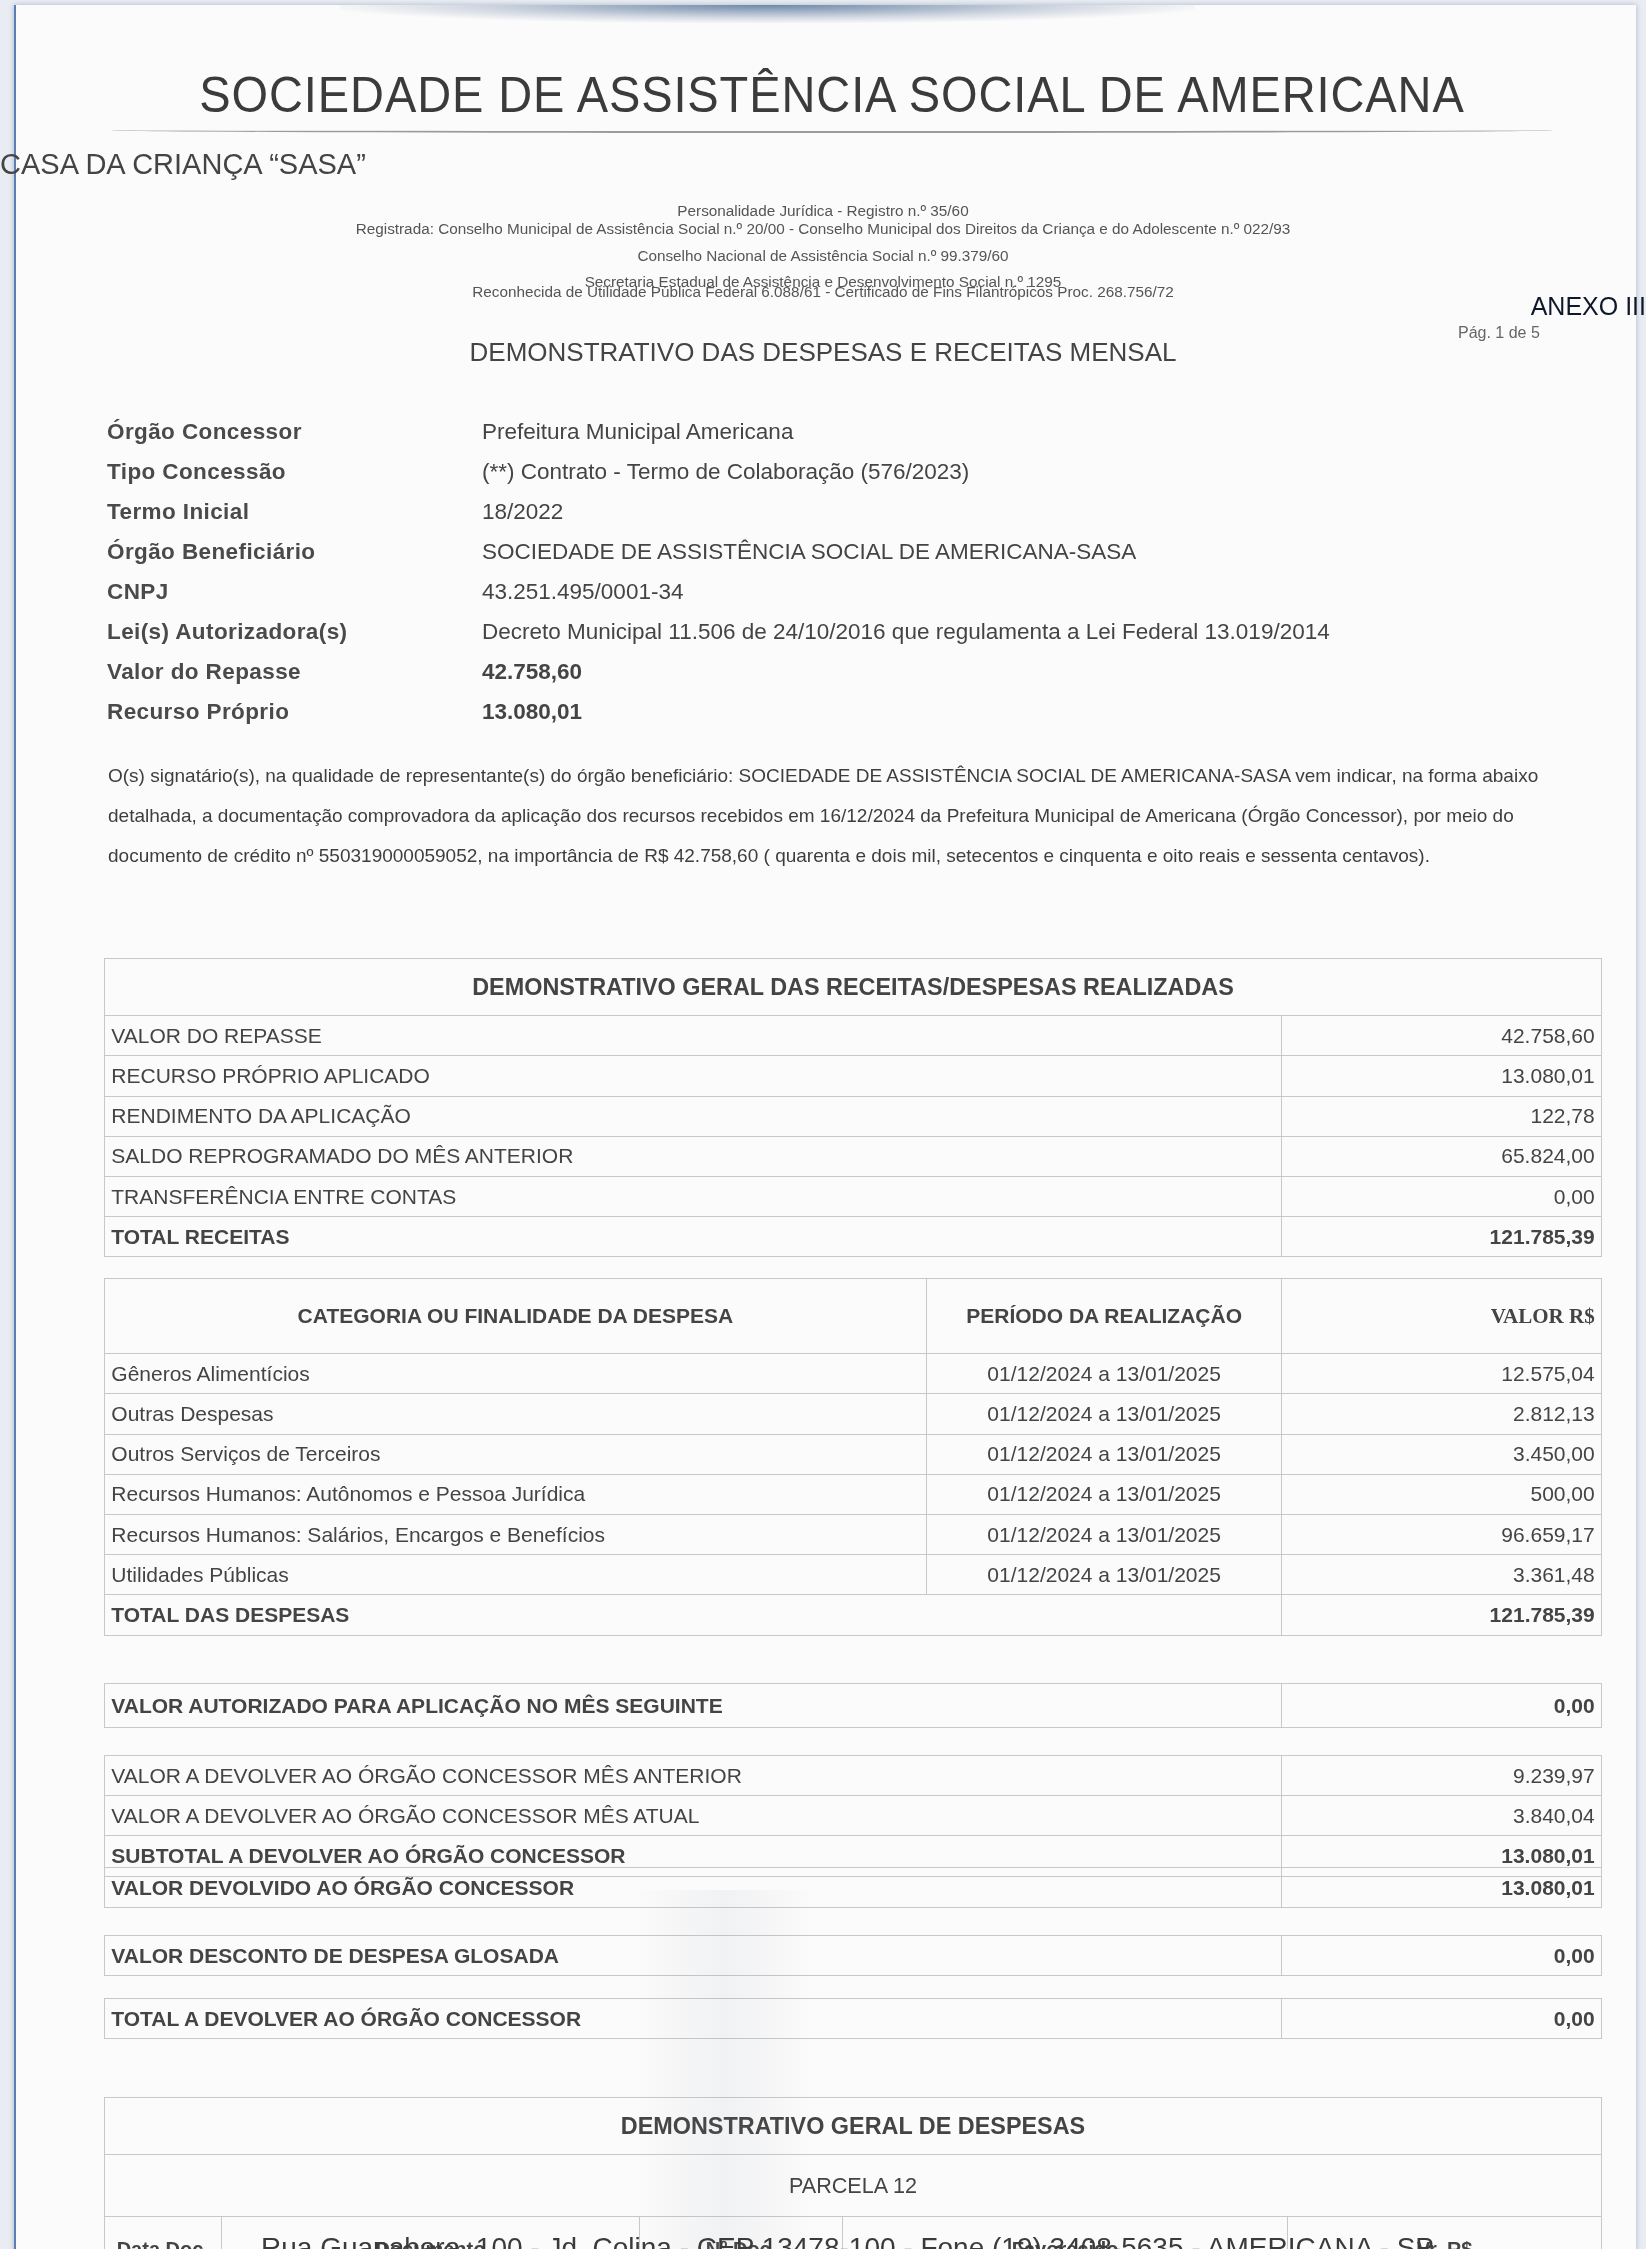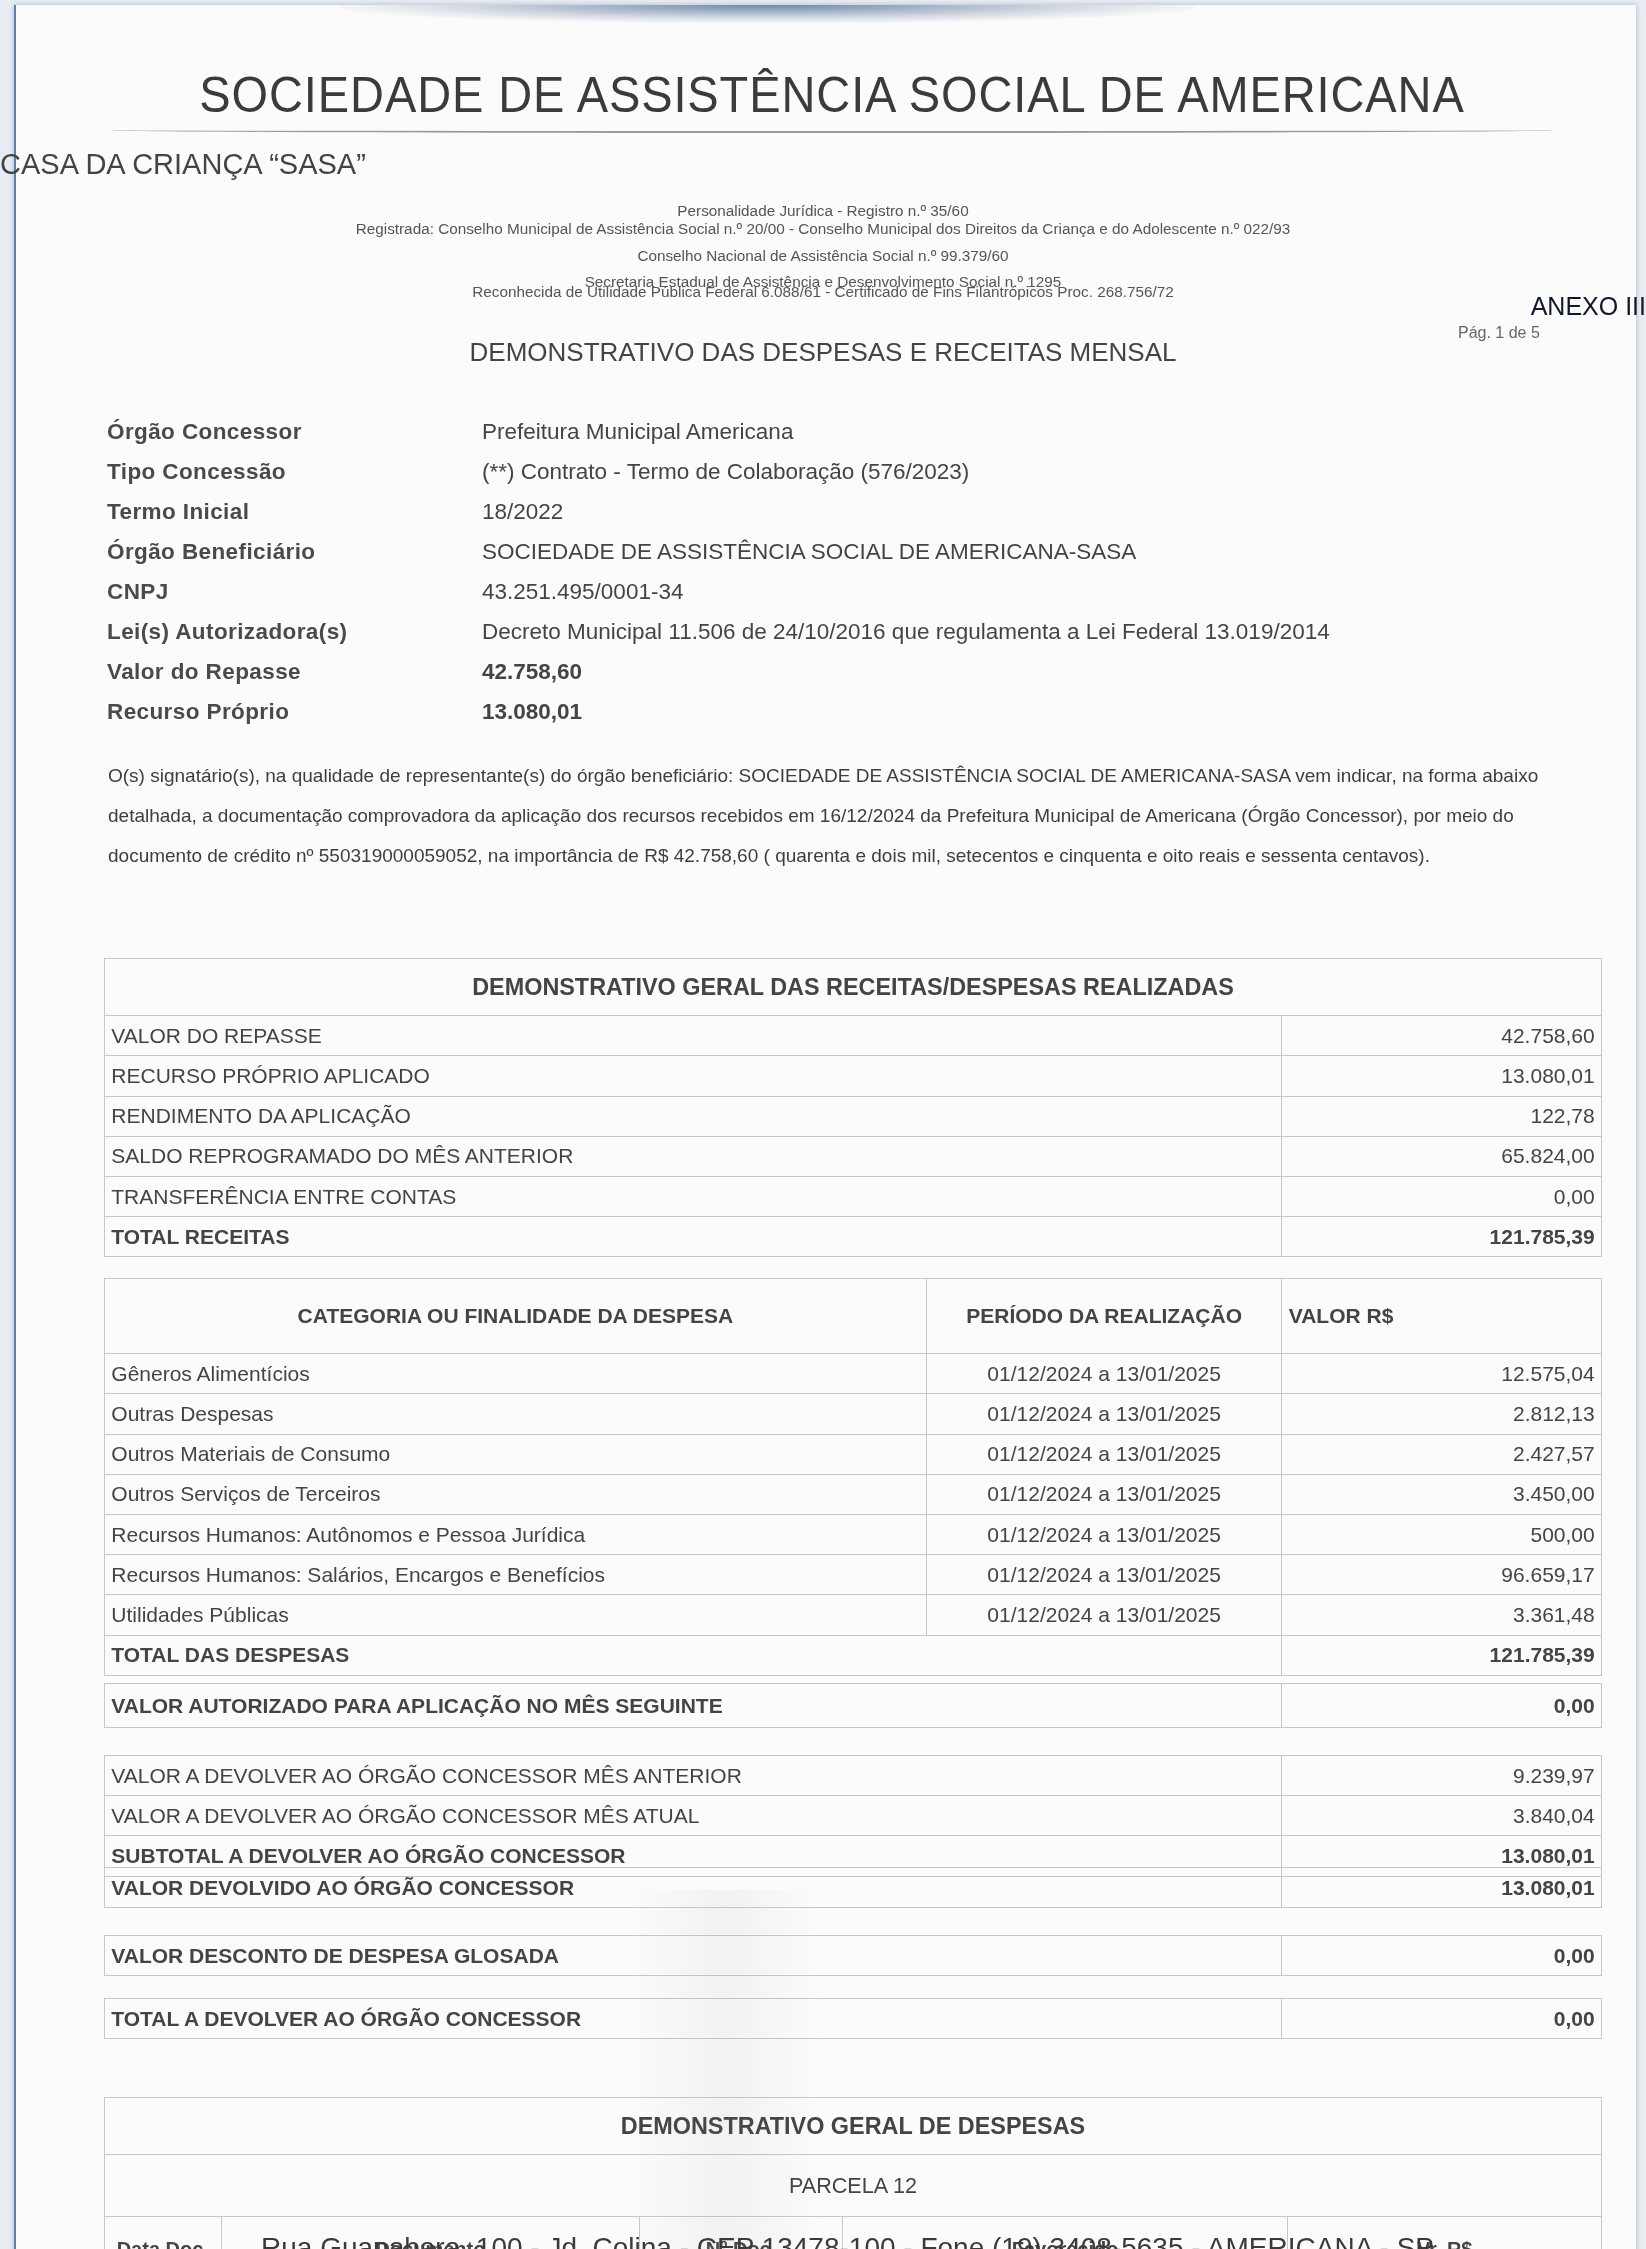--- a/index.html
+++ b/index.html
@@ -168,36 +168,31 @@
     <td class="num bold">121.785,39</td>
   </tr>
 </tbody>
   </table>
 
 <table class="t t2">
   <tbody>
       <tr>
     <th>CATEGORIA OU FINALIDADE DA DESPESA</th>
     <th class="period">PERÍODO DA REALIZAÇÃO</th>
-    <th class="num" style="text-align:left;">VALOR R$</th>
+    <th class="num" style="text-align:right;font-family:Liberation Serif, serif;">VALOR R$</th>
   </tr>
   <tr class="row">
     <td>Gêneros Alimentícios</td>
     <td class="period">01/12/2024 a 13/01/2025</td>
     <td class="num">12.575,04</td>
   </tr>
   <tr class="row">
     <td>Outras Despesas</td>
     <td class="period">01/12/2024 a 13/01/2025</td>
     <td class="num">2.812,13</td>
-  </tr>
-  <tr class="row">
-    <td>Outros Materiais de Consumo</td>
-    <td class="period">01/12/2024 a 13/01/2025</td>
-    <td class="num">2.427,57</td>
   </tr>
   <tr class="row">
     <td>Outros Serviços de Terceiros</td>
     <td class="period">01/12/2024 a 13/01/2025</td>
     <td class="num">3.450,00</td>
   </tr>
   <tr class="row">
     <td>Recursos Humanos: Autônomos e Pessoa Jurídica</td>
     <td class="period">01/12/2024 a 13/01/2025</td>
     <td class="num">500,00</td>

